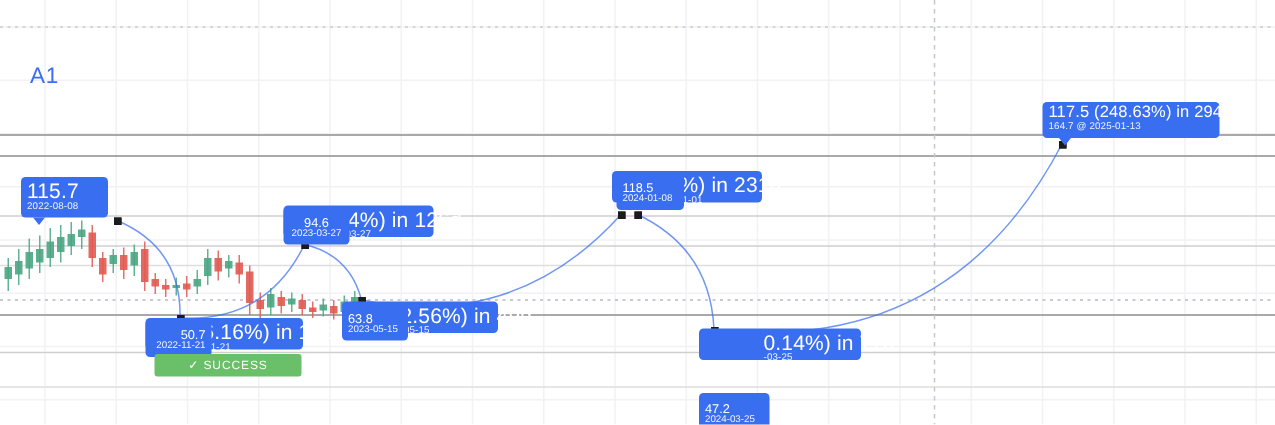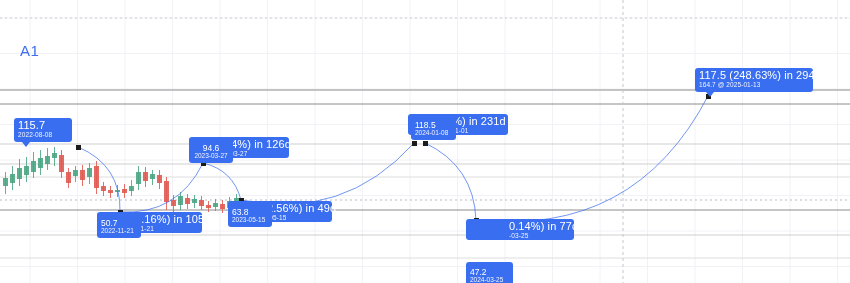--- a/index.html
+++ b/index.html
@@ -27,21 +27,21 @@
   .ann{
     position:absolute;
     background:#3a6ef0;
     color:#ffffff;
     border-radius:3px;
     padding:2px 4px 3px 4px;
     line-height:1.06;
     white-space:nowrap;
     box-sizing:border-box;
   }
-  .ann .l1{font-size:11px;display:block;letter-spacing:.1px;}
+  .ann .l1{font-size:14px;display:block;letter-spacing:.1px;}
   .ann .l2{font-size:6.5px;display:block;opacity:.92;letter-spacing:.1px;}
   .ann.big .l1{font-size:11px;}
   .ann.big .l2{font-size:6.5px;}
   .ann .tail{
     position:absolute;
     width:0;height:0;
     border-left:4px solid transparent;
     border-right:4px solid transparent;
     border-top:5px solid #3a6ef0;
     bottom:-5px;
@@ -228,24 +228,25 @@
   <div class="ann tail-left" style="left:14px;top:118px;width:58px;">
     <span class="l1">115.7</span>
     <span class="l2">2022-08-08</span>
     <span class="tail"></span>
   </div>
 
   <div class="ann" style="left:97px;top:212px;width:105px;height:21px;padding-left:38px;">
     <span class="l1">6.16%) in 105d</span>
     <span class="l2">-11-21</span>
   </div>
-  <div class="chip" style="left:97px;top:213px;width:44px;">
+  <div class="chip" style="left:97px;top:213px;width:44px;text-align:right;">
     <span class="v">50.7</span>
     <span class="d">2022-11-21</span>
   </div>
+  <div class="success-badge" style="left:103px;top:236px;width:98px;">✓ SUCCESS</div>
 
   <div class="ann" style="left:189px;top:137px;width:100px;height:21px;padding-left:39px;">
     <span class="l1">&nbsp;4%) in 126d</span>
     <span class="l2">-03-27</span>
   </div>
   <div class="chip" style="left:189px;top:138px;width:44px;text-align:center;">
     <span class="v">94.6</span>
     <span class="d">2023-03-27</span>
   </div>
 

